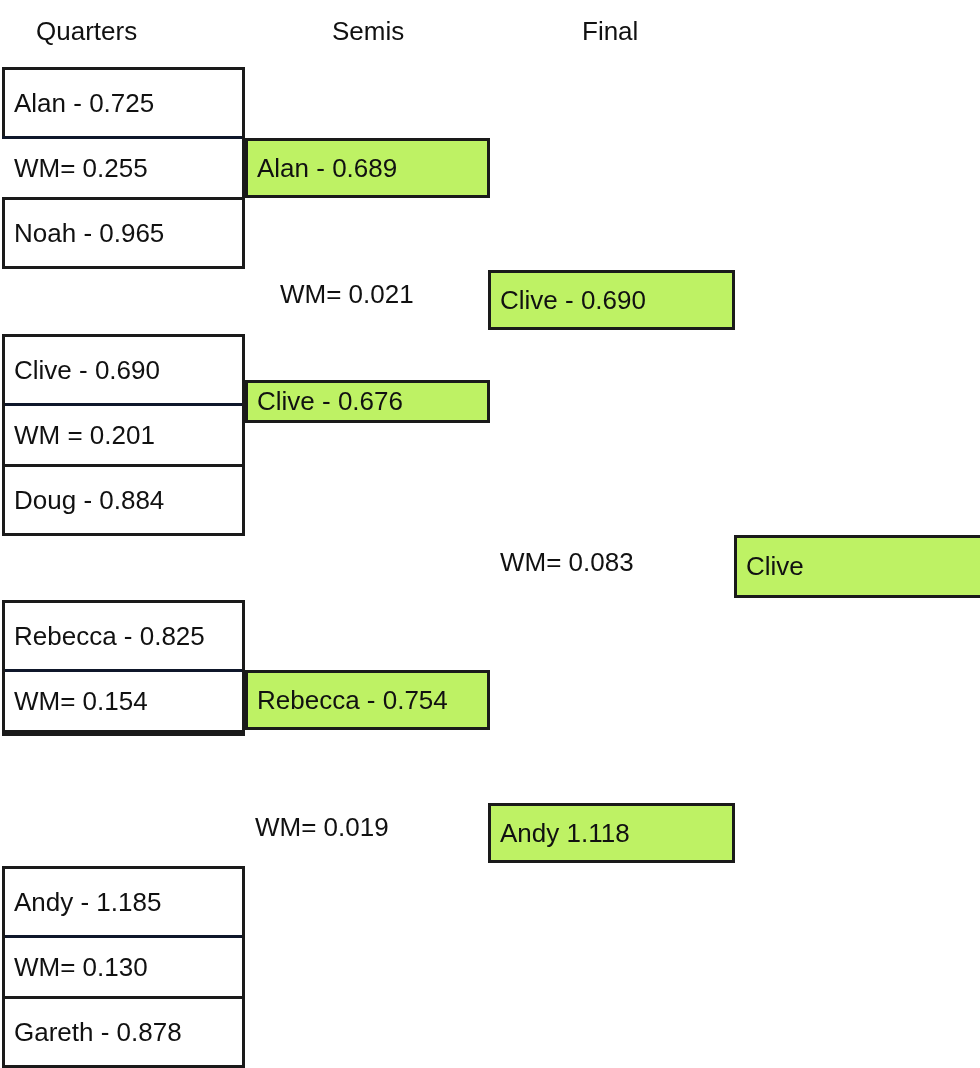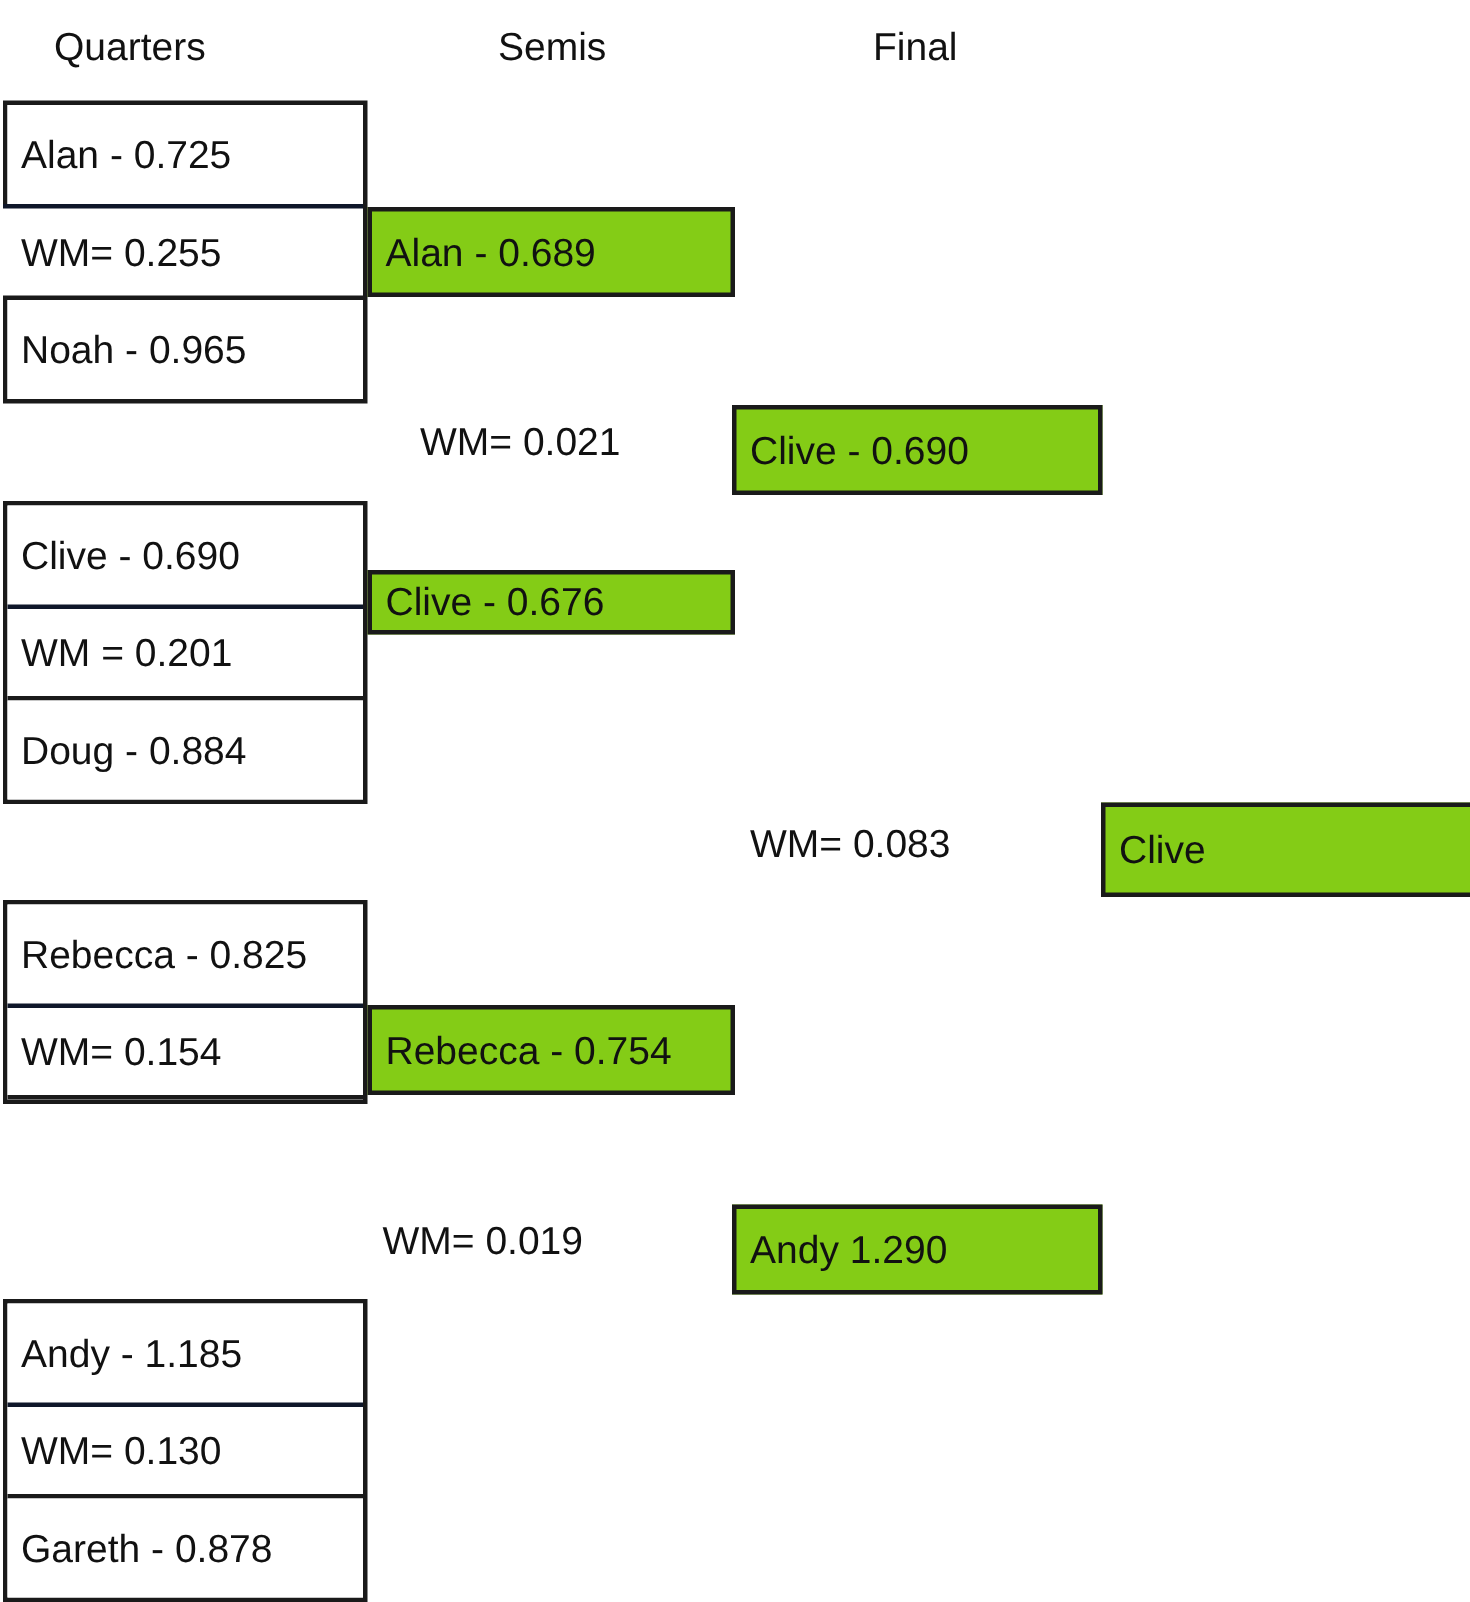--- a/index.html
+++ b/index.html
@@ -59,21 +59,21 @@
   .qf-block.open-left .qf-cell.mid {
     margin-left: -3px;
     padding-left: 12px;
   }
 
   
   .match-box {
     position: absolute;
     box-sizing: border-box;
     border: 3px solid #1a1a1a;
-    background: #84cc16;
+    background: #bef264;
     display: flex;
     align-items: center;
     padding-left: 9px;
     font-size: 26px;
     color: #111111;
     white-space: nowrap;
   }
 
   
   .wm-label {
@@ -107,18 +107,18 @@
     </div>
     <div class="qf-block" style="top: 866px;">
       <div class="qf-cell top">Andy - 1.185</div>
       <div class="qf-cell mid">WM= 0.130</div>
       <div class="qf-cell bottom">Gareth - 0.878</div>
     </div>
     <div class="match-box" style="left: 245px; top: 138px; width: 245px; height: 60px;">Alan - 0.689</div>
     <div class="match-box" style="left: 245px; top: 380px; width: 245px; height: 43px;">Clive - 0.676</div>
     <div class="match-box" style="left: 245px; top: 670px; width: 245px; height: 60px;">Rebecca - 0.754</div>
     <div class="match-box" style="left: 488px; top: 270px; width: 247px; height: 60px;">Clive - 0.690</div>
-    <div class="match-box" style="left: 488px; top: 803px; width: 247px; height: 60px;">Andy 1.290</div>
+    <div class="match-box" style="left: 488px; top: 803px; width: 247px; height: 60px;">Andy 1.118</div>
     <div class="match-box" style="left: 734px; top: 535px; width: 250px; height: 63px;">Clive</div>
     <div class="wm-label" style="left: 255px; top: 281px; margin-left: 25px;">WM= 0.021</div>
     <div class="wm-label" style="left: 255px; top: 814px;">WM= 0.019</div>
     <div class="wm-label" style="left: 500px; top: 549px;">WM= 0.083</div>
   </div>
 
 </body></html>

